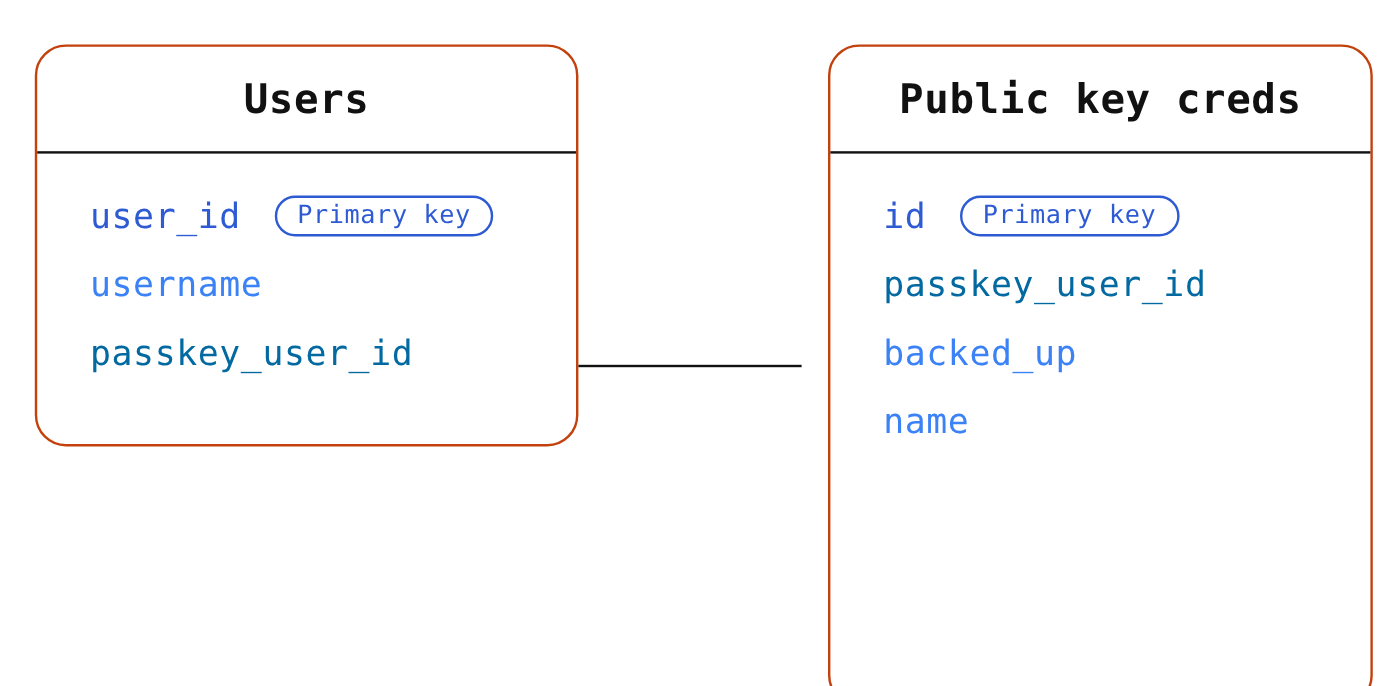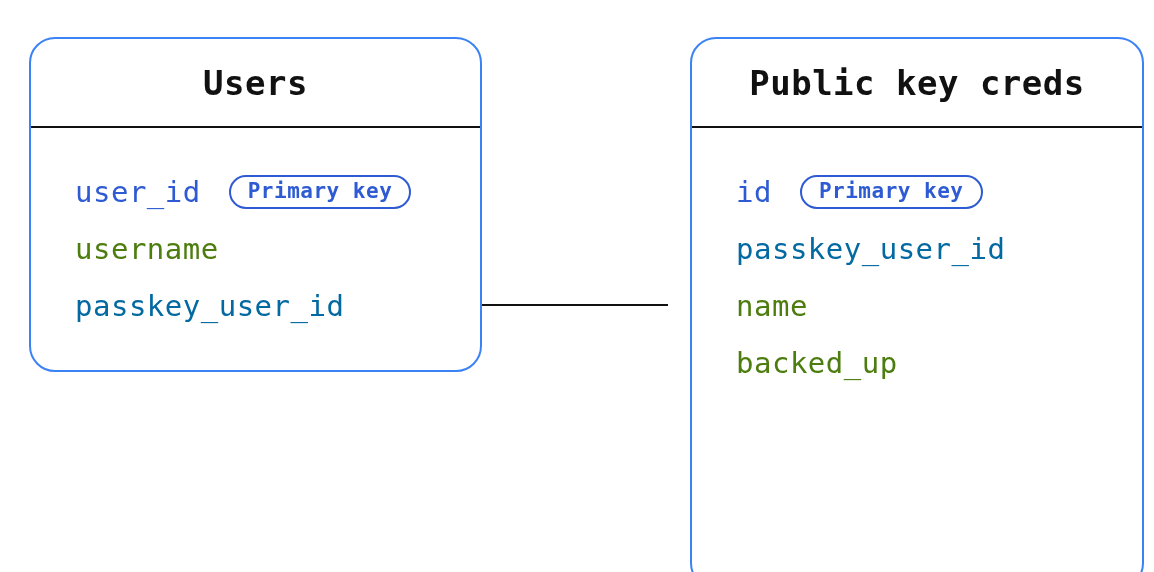--- a/index.html
+++ b/index.html
@@ -6,53 +6,53 @@
   html, body { background: #ffffff; }
   body {
     width: 1154px; height: 572px;
     position: relative;
     overflow: hidden;
     font-family: "DejaVu Sans Mono", monospace;
   }
   .erd-table {
     position: absolute;
     background: #ffffff;
-    border: 2px solid #3b82f6;
+    border: 2px solid #c2410c;
     border-radius: 26px;
   }
   .erd-table.users  { left: 29px;  top: 37px; width: 453px; height: 335px; }
   .erd-table.pkcreds{ left: 690px; top: 37px; width: 454px; height: 552px; }
   .erd-header {
     height: 89px;
     border-bottom: 2px solid #111111;
     display: flex; align-items: center; justify-content: center;
     font-size: 34px; font-weight: bold; color: #111111;
     letter-spacing: 0.5px;
   }
-  .erd-body { padding: 35px 0 0 44px; }
+  .erd-body { padding: 23px 0 0 44px; }
   .field-row {
     height: 57px;
     display: flex; align-items: center;
     font-size: 29px;
     letter-spacing: 0.5px;
-    color: #4d7c0f;
+    color: #3b82f6;
     white-space: nowrap;
   }
   .field-pk { color: #2e5bd3; }
   .field-fk { color: #0369a1; }
   .pk-badge {
     margin-left: 28px;
     display: inline-flex; align-items: center; justify-content: center;
     height: 34px;
     padding: 0 17px 2px 17px;
     border: 2px solid #2e5bd3;
     border-radius: 999px;
     color: #2e5bd3;
     font-size: 21px;
-    font-weight: bold;
+    font-weight: normal;
     letter-spacing: 0.5px;
   }
   .connector {
     position: absolute;
     left: 482px; top: 304px;
     width: 186px; height: 0;
     border-top: 2px solid #111111;
   }
 </style>
 </head>
@@ -80,19 +80,19 @@
   <div class="erd-header">Public key creds</div>
   <div class="erd-body">
     <div class="field-row field-pk">
       <span>id</span>
       <span class="pk-badge">Primary key</span>
     </div>
     <div class="field-row field-fk">
       <span>passkey_user_id</span>
     </div>
     <div class="field-row">
-      <span>name</span>
+      <span>backed_up</span>
     </div>
     <div class="field-row">
-      <span>backed_up</span>
+      <span>name</span>
     </div>
   </div>
 </div>
 
 </body></html>

